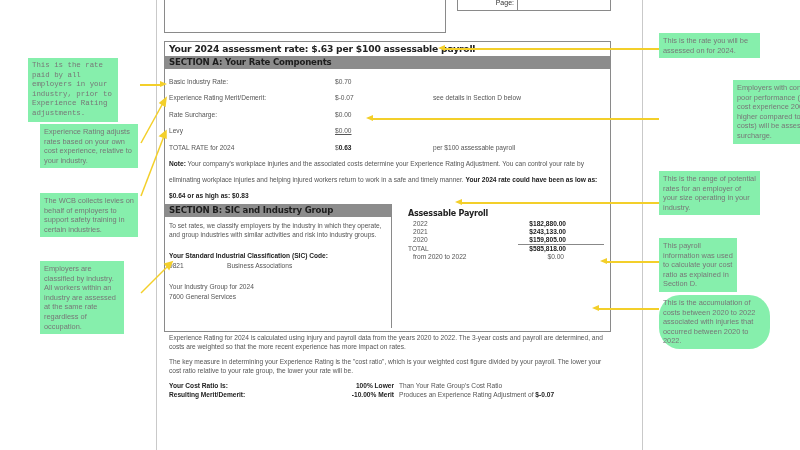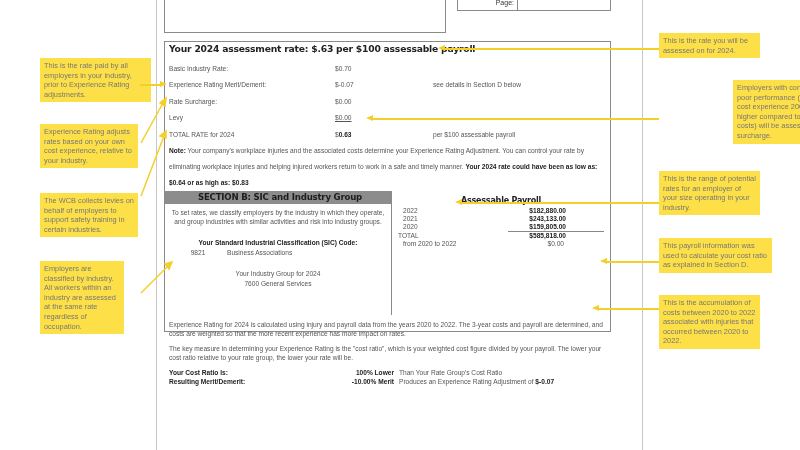--- a/index.html
+++ b/index.html
@@ -19,66 +19,67 @@
 
   .secA { padding: 4px 4px 0 4px; font-size: 6.6px; color: #555; }
   .row { display: flex; height: 16.5px; align-items: center; }
   .row .k { width: 166px; }
   .row .v { width: 98px; }
   .row .v.u { text-decoration: underline; }
   .row .x { }
   .note { font-size: 6.6px; line-height: 16px; color: #555; margin-top: 0px; }
   .note b { color: #222; }
 
-  .bc { display: flex; height: 124px; text-align: center; }
+  .bc { display: flex; height: 124px; }
   .secB { width: 227px; border-right: 1px solid #8a8a8a; }
   .secC { flex: 1; }
   .secB .body { padding: 4px 4px; font-size: 6.6px; line-height: 9.4px; color: #555; }
   .secB .sic-title { margin-top: 12px; font-weight: bold; color: #222; }
   .secB .sic-row { display: flex; }
   .secB .sic-row span:first-child { width: 58px; }
   .secB .grp { margin-top: 12px; }
 
-  .secC .body { padding: 5px 6px; font-size: 6.6px; color: #555; }
+  .secC .body { padding: 5px 6px; font-size: 6.6px; color: #555; margin-left: 10px; }
   .secC .sub { font-weight: bold; color: #222; font-size: 8px; margin-bottom: 2px; font-family: "DejaVu Sans", sans-serif; letter-spacing:-0.2px; }
   .pay-row { display: flex; justify-content: space-between; line-height: 8.2px; }
   .pay-row .y { padding-left: 5px; }
   .pay-row .amt { font-weight: bold; color: #222; padding-right: 38px; }
   .pay-row.total { border-top: 1px solid #888; margin-left: 110px; }
   .pay-row.total .y { margin-left: -110px; padding-left: 0; }
   .cost-sub { margin-top: 14px; }
   .cost-row { display: flex; justify-content: space-between; }
   .cost-row .y { padding-left: 5px; }
   .cost-row .amt { padding-right: 40px; }
 
   .secD .body { padding: 5px 4px; font-size: 6.6px; color: #555; line-height: 9.6px; }
   .secD p { margin-bottom: 5px; }
   .cr { display: flex; }
   .cr .k { width: 160px; font-weight: bold; color: #222; }
   .cr .m { width: 70px; text-align: right; font-weight: bold; color: #222; padding-right: 5px; }
   .cr .t b { color: #222; }
 
-  .callout { position: absolute; background: #fde047; color: #777; font-size: 7.4px; line-height: 9.6px; padding: 3px 4px; }
+  .callout { position: absolute; background: #86efac; color: #777; font-size: 7.4px; line-height: 9.6px; padding: 3px 4px; }
   .arrow-line { position: absolute; background: #f3cf2a; height: 1.5px; transform-origin: left center; }
   .arrowhead { position: absolute; width: 0; height: 0; border-top: 3.5px solid transparent; border-bottom: 3.5px solid transparent; }
   .arrowhead.left { border-right: 7px solid #f3cf2a; }
   .arrowhead.right { border-left: 7px solid #f3cf2a; }
 </style>
 </head>
 <body>
 
 <div class="page-frame"></div>
 <div class="top-left-box"></div>
 <div class="top-right-box">
   <div class="lbl">Page:</div>
 </div>
 
 <div class="main">
   <div class="rate-headline">Your 2024 assessment rate: $.63 per $100 assessable payroll</div>
 
+  <div class="sec-head">SECTION A: Your Rate Components</div>
   <div class="secA">
     <div class="row">
       <span class="k">Basic Industry Rate:</span>
       <span class="v">$0.70</span>
     </div>
     <div class="row">
       <span class="k">Experience Rating Merit/Demerit:</span>
       <span class="v">$-0.07</span>
       <span class="x">see details in Section D below</span>
     </div>
@@ -152,30 +153,30 @@
       </div>
       <div class="cr">
         <span class="k">Resulting Merit/Demerit:</span>
         <span class="m">-10.00% Merit</span>
         <span class="t"><span>Produces an Experience Rating Adjustment of </span><b>$-0.07</b></span>
       </div>
     </div>
   </div>
 </div>
 
-<div class="callout" style="left:40px; top:58px; width:111px;">This is the rate paid by all employers in your industry, prior to Experience Rating adjustments.</div>
+<div class="callout" style="left:28px; top:58px; width:90px;font-family:Liberation Mono, monospace;">This is the rate paid by all employers in your industry, prior to Experience Rating adjustments.</div>
 <div class="callout" style="left:40px; top:124px; width:98px;">Experience Rating adjusts rates based on your own cost experience, relative to your industry.</div>
 <div class="callout" style="left:40px; top:193px; width:98px;">The WCB collects levies on behalf of employers to support safety training in certain industries.</div>
 <div class="callout" style="left:40px; top:261px; width:84px;">Employers are classified by industry. All workers within an industry are assessed at the same rate regardless of occupation.</div>
 
 <div class="callout" style="left:659px; top:33px; width:101px;">This is the rate you will be assessed on for 2024.</div>
 <div class="callout" style="left:689px; top:80px; width:101px;margin-left:44px;">Employers with consistently poor performance (claims cost experience 200% higher compared to industry costs) will be assessed a surcharge.</div>
 <div class="callout" style="left:659px; top:171px; width:101px;">This is the range of potential rates for an employer of your size operating in your industry.</div>
-<div class="callout" style="left:659px; top:238px; width:113px;">This payroll information was used to calculate your cost ratio as explained in Section D.</div>
-<div class="callout" style="left:659px; top:295px; width:101px;">This is the accumulation of costs between 2020 to 2022 associated with injuries that occurred between 2020 to 2022.</div>
+<div class="callout" style="left:659px; top:238px; width:78px;">This payroll information was used to calculate your cost ratio as explained in Section D.</div>
+<div class="callout" style="left:659px; top:295px; width:111px;border-radius:21px;">This is the accumulation of costs between 2020 to 2022 associated with injuries that occurred between 2020 to 2022.</div>
 
 <div class="arrow-line" style="left:444px; top:48px; width:215px;"></div>
 <div class="arrowhead left" style="left:438px; top:45px;"></div>
 
 <div class="arrow-line" style="left:372px; top:118px; width:287px;"></div>
 <div class="arrowhead left" style="left:366px; top:115px;"></div>
 
 <div class="arrow-line" style="left:461px; top:202px; width:198px;"></div>
 <div class="arrowhead left" style="left:455px; top:199px;"></div>
 

